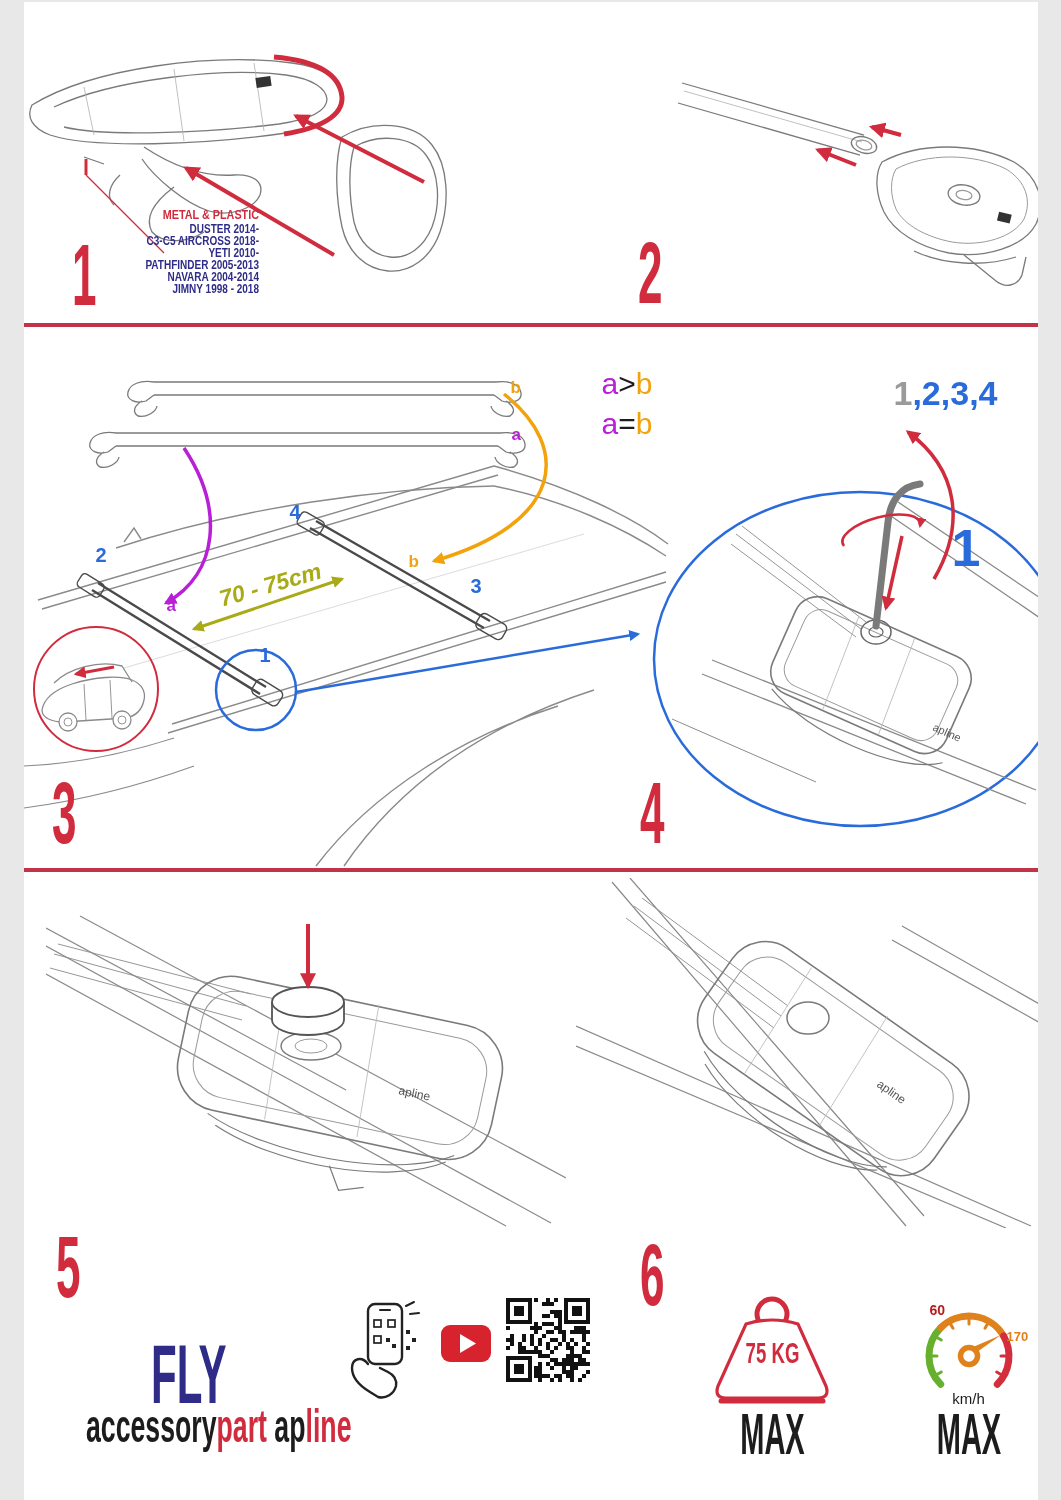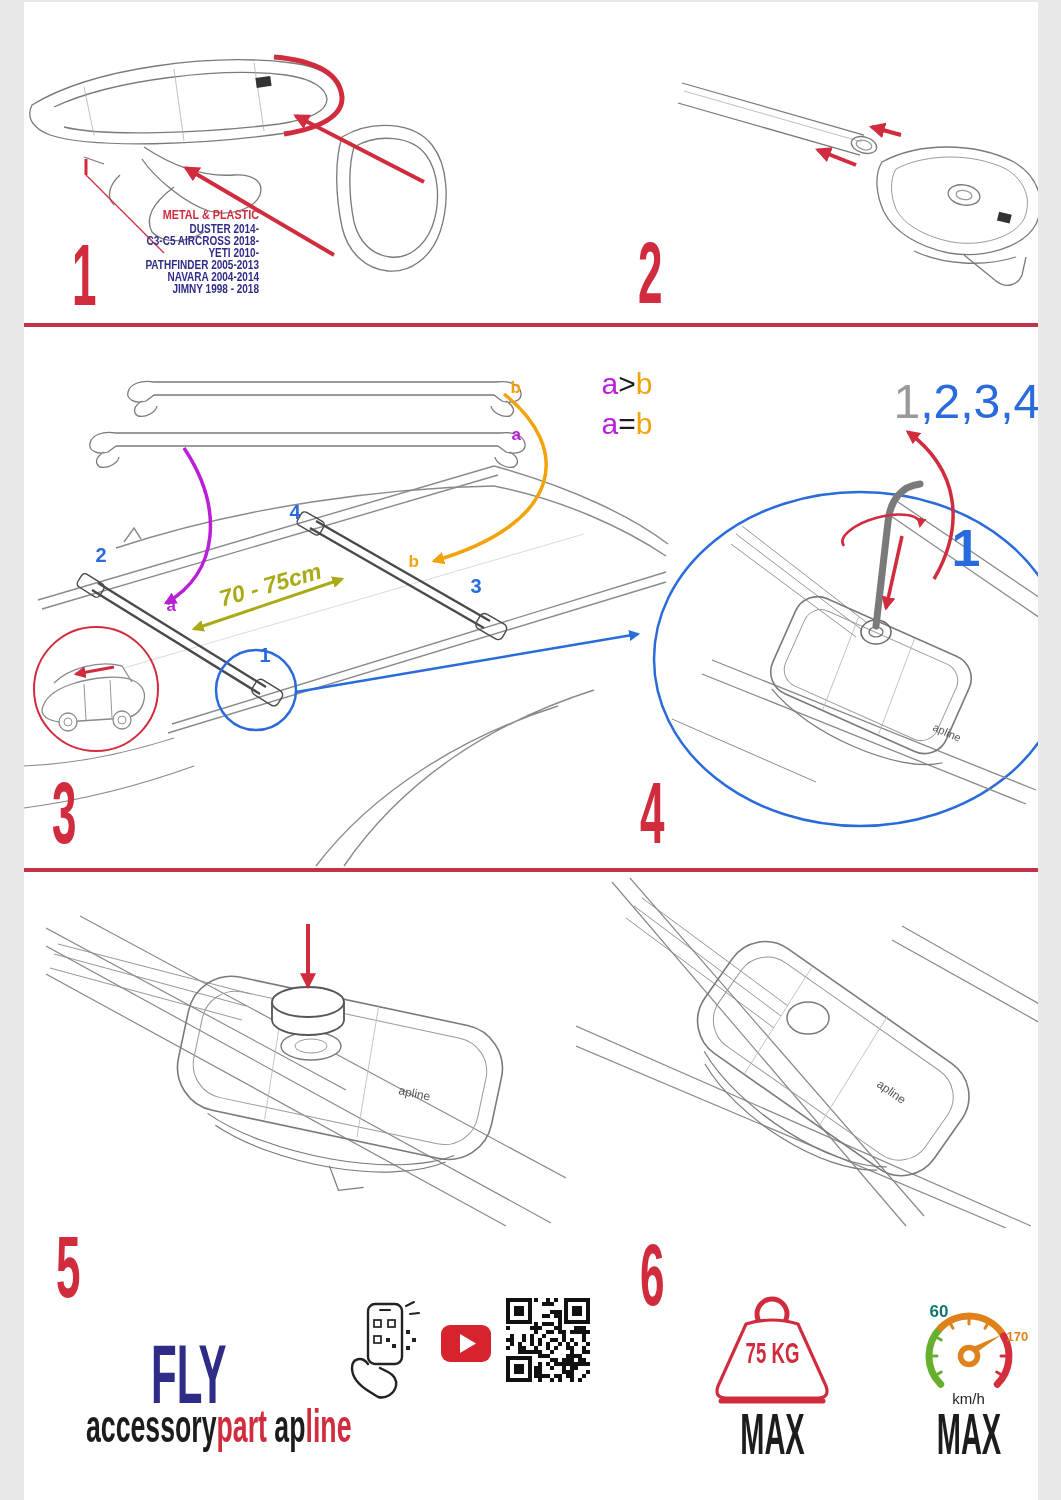--- a/index.html
+++ b/index.html
@@ -201,21 +201,21 @@
       </g>
       <ellipse cx="240" cy="258" rx="15" ry="12" stroke="#666666" fill="none" stroke-width="1.5"></ellipse>
       <ellipse cx="240" cy="258" rx="7" ry="5" stroke="#666666" fill="none" stroke-width="1.2"></ellipse>
     </g>
     <path d="M252,148 C254,126 266,112 284,110 M252,148 L240,252" stroke="#7a7a7a" stroke-width="7" stroke-linecap="round" fill="none"></path>
     <path d="M208,172 A40,16 -15 1 1 284,152" stroke="#d02c3e" stroke-width="2.5" fill="none" marker-end="url(#m4r)"></path>
     <path d="M266,162 L250,234" stroke="#d02c3e" stroke-width="3.5" fill="none" marker-end="url(#m4r)"></path>
     <path d="M298,205 C330,150 322,95 272,58" stroke="#d02c3e" stroke-width="3.5" fill="none" marker-end="url(#m4r)"></path>
     <text x="296" y="356" transform="rotate(24 296 356)" font-size="11" fill="#555555">apline</text>
   </svg>
-  <div class="abs" style="left:870px;top:372px;font-size:48px;font-weight:normal">
+  <div class="abs" style="left:870px;top:372px;font-size:34px;font-weight:bold">
     <span class="gray">1</span><span class="blue">,2,3,4</span>
   </div>
   <span class="lbl blue" style="left:928px;top:520px;font-size:52px">1</span>
   <div class="abs stepnum" style="left:616px;top:778px">4</div>
 
   <div class="divider" style="top:866px"></div>
 
   <svg class="abs" style="left:22px;top:876px" width="520" height="350" viewBox="0 0 520 350">
     <defs>
       <marker id="m5r" viewBox="0 0 10 10" refX="8" refY="5" markerWidth="4" markerHeight="4" orient="auto">
@@ -468,18 +468,18 @@
       <g stroke="#e0821c" stroke-width="3">
         <path d="M35,25.4 L39,32.3 M55,20 L55,28 M75,25.4 L71,32.3"></path>
       </g>
       <g stroke="#d42e3c" stroke-width="3">
         <path d="M95,60 L87,60 M89.6,80 L82.7,76"></path>
       </g>
     </g>
     <polygon points="49,66 87,39 52,54" fill="#e0821c"></polygon>
     <circle cx="55" cy="60" r="8.5" stroke="#e0821c" stroke-width="5.5" fill="#ffffff"></circle>
   </svg>
-  <span class="lbl" style="left:906px;top:1301px;font-size:17px;color:#0f766e">60</span>
+  <span class="lbl" style="left:906px;top:1301px;font-size:14px;color:#b91c1c">60</span>
   <span class="lbl" style="left:983px;top:1328px;font-size:13px;color:#e0821c">170</span>
   <div class="abs blk" style="left:915px;top:1388px;width:60px;text-align:center;font-size:15px">km/h</div>
   <div class="abs blk condC" style="left:880px;top:1406px;width:130px;text-align:center;font-weight:bold;font-size:58px;line-height:.9;transform:scaleX(.5)">MAX</div>
 
 </div>
 
 </body></html>

